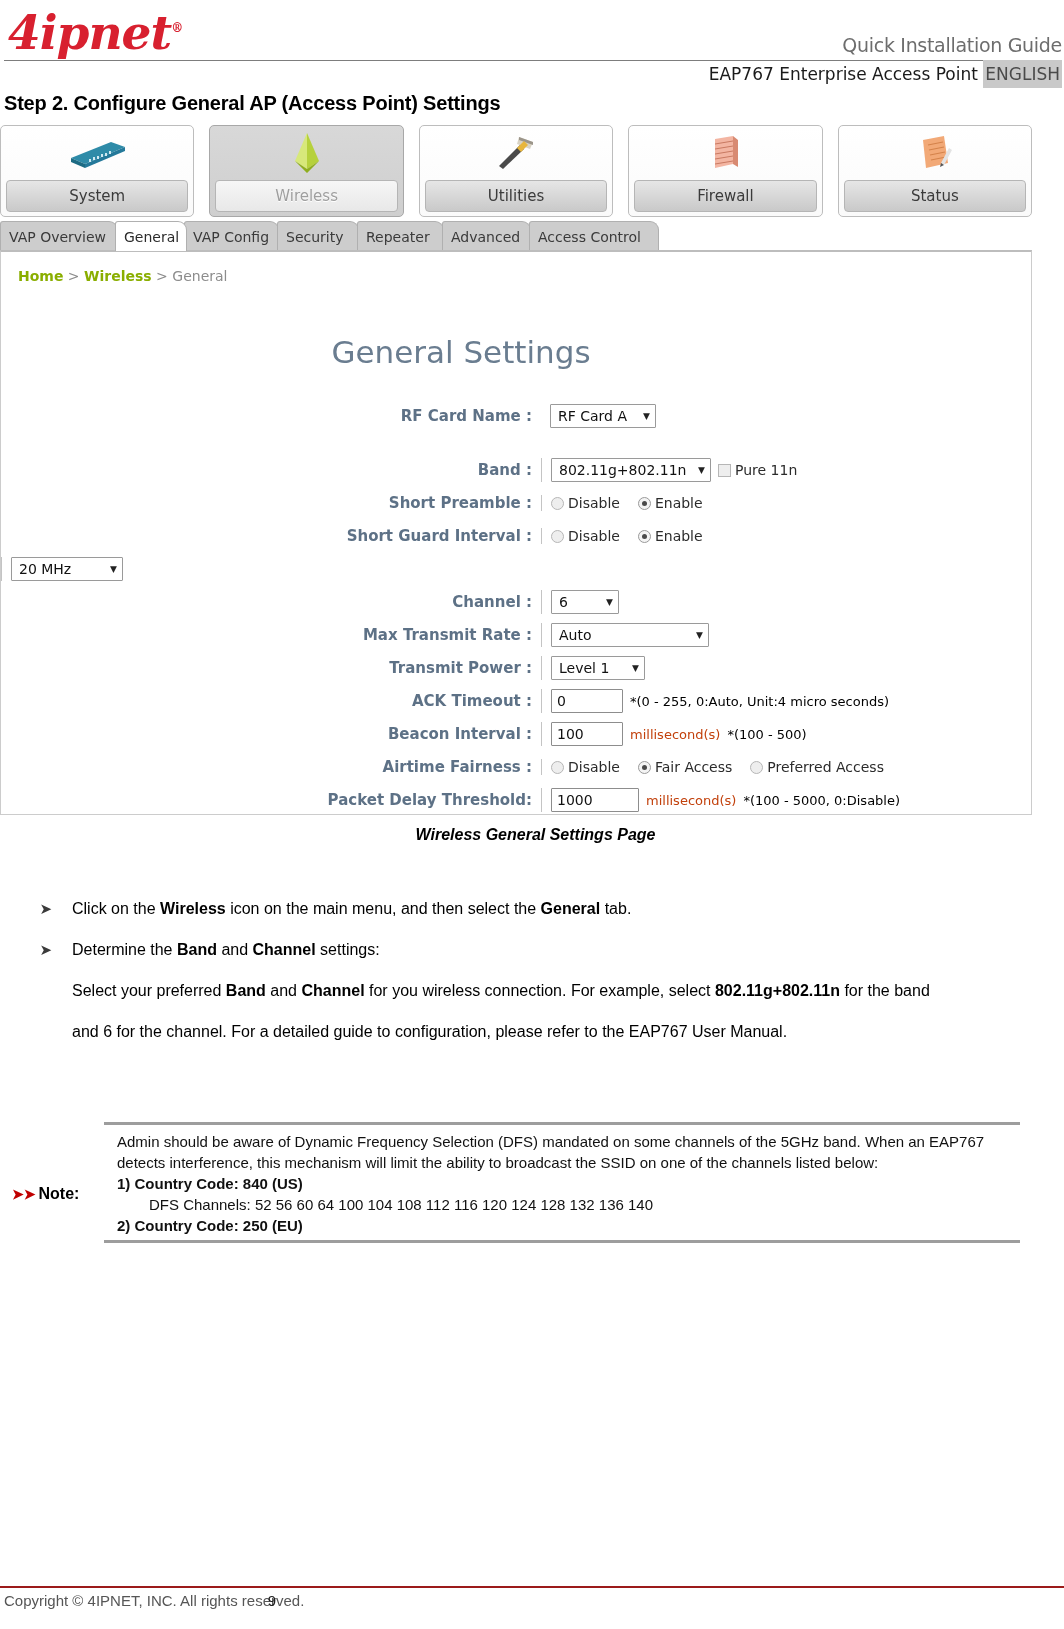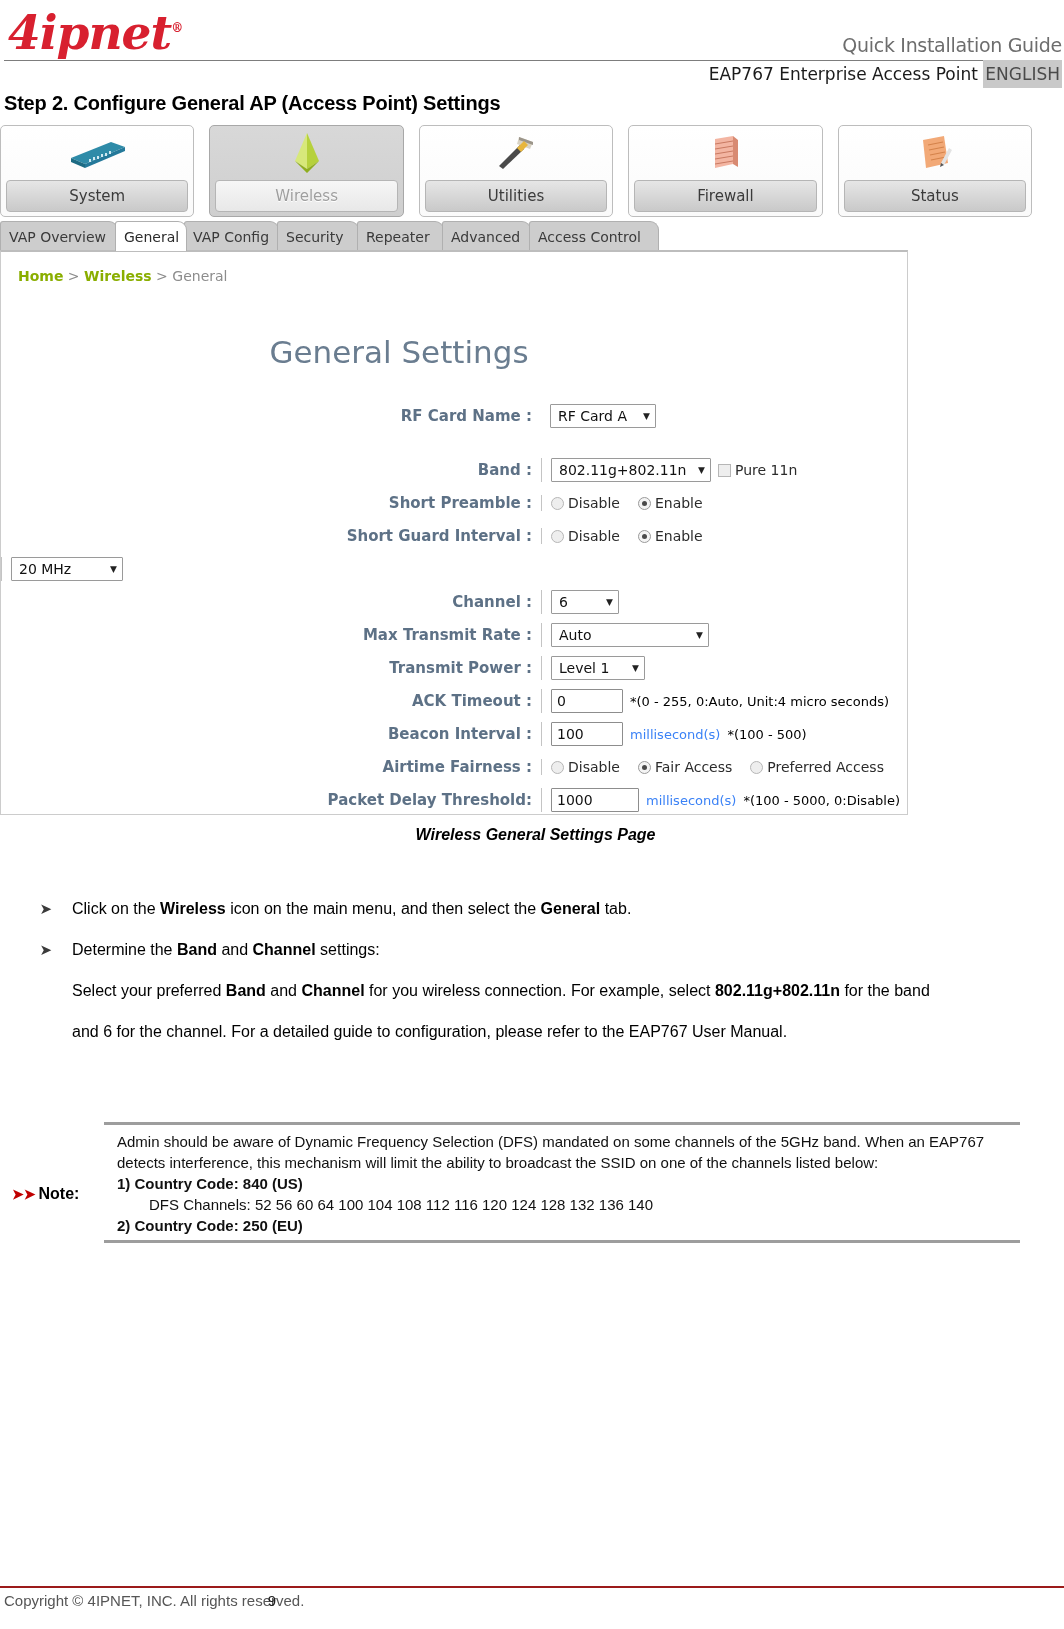--- a/index.html
+++ b/index.html
@@ -123,21 +123,21 @@
     white-space:nowrap;
   }
   .subtab.active {
     background:#ffffff; color:#2b2b2b; z-index:5;
     border-color:#b0b0b0;
   }
 
   
   .shotbody {
     position:absolute; left:0; top:125px;
-    width:908px; height:565px;
+    width:1032px; height:565px;
     background:#ffffff;
     border:1px solid #cccccc;
     border-top:2px solid #bdbdbd;
   }
   .crumb {
     position:absolute; left:17px; top:16px;
     font-size:14px; font-weight:bold;
     font-family:"DejaVu Sans", sans-serif;
     white-space:nowrap;
   }
@@ -225,21 +225,21 @@
     content:""; position:absolute; left:3px; top:3px;
     width:5px; height:5px; border-radius:50%; background:#4a4a4a;
   }
   .chk {
     display:inline-block; width:13px; height:13px;
     border:1px solid #b6b6b6; background:#eeeeee;
     position:relative; top:2px; margin-right:4px;
   }
   .opt { font-size:14px; color:#2b2b2b; margin-right:11px; }
   .hint { color:#000000; font-size:13px; }
-  .unit { color:#3b82f6; font-size:13px; }
+  .unit { color:#c2410c; font-size:13px; }
 
   
   .caption {
     position:absolute; left:0; right:0; top:826px;
     text-align:center;
     font-size:16px; font-weight:bold; font-style:italic; color:#000;padding-left:7px;
   }
 
   
   .bullets { position:absolute; left:0; right:0; top:888px; }

